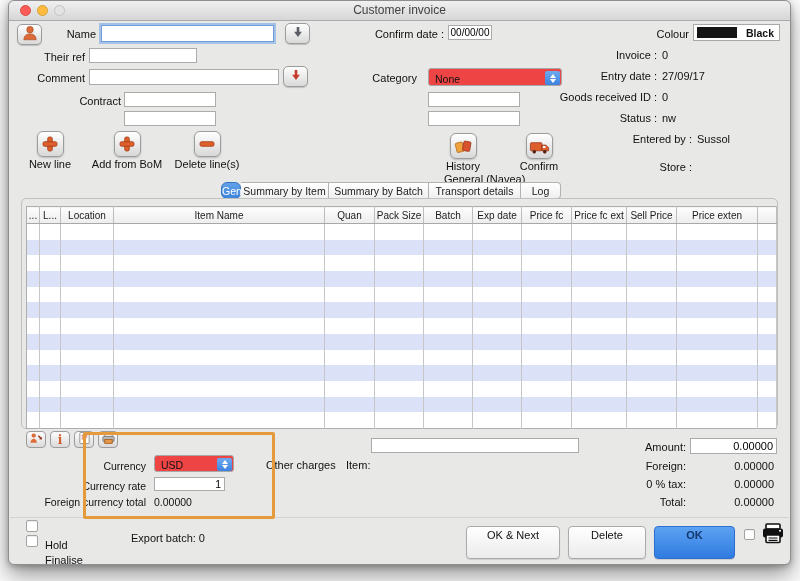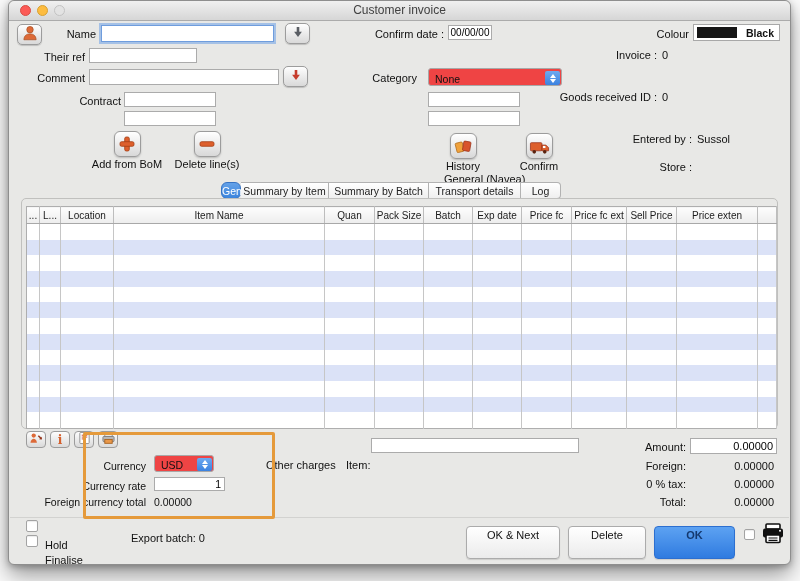--- a/index.html
+++ b/index.html
@@ -118,33 +118,50 @@
   <span class="lbl" style="left:628px;top:27px;width:52px;">Colour</span>
   <div class="colour-field">
     <span class="swatch"></span>
     <span class="colour-text">Black</span>
   </div>
 
   <div class="info-row wA" style="top:48px;">
     <span class="ilabel">Invoice :</span>
     <span class="ivalue">0</span>
   </div>
+  <div class="info-row wA" style="top:69px;">
+    <span class="ilabel">Entry date :</span>
+    <span class="ivalue">27/09/17</span>
+  </div>
   <div class="info-row wA" style="top:90px;">
     <span class="ilabel">Goods received ID :</span>
     <span class="ivalue">0</span>
   </div>
+  <div class="info-row wA" style="top:111px;">
+    <span class="ilabel">Status :</span>
+    <span class="ivalue">nw</span>
+  </div>
   <div class="info-row wB" style="top:132px;">
     <span class="ilabel">Entered by :</span>
     <span class="ivalue">Sussol</span>
   </div>
   <div class="info-row wB" style="top:160px;flex-direction:column;">
     <span class="ilabel">Store :</span>
     <span class="ivalue">General (Navea)</span>
   </div>
 
+  <div class="toolbtn" style="left:12px;top:130px;width:58px;">
+    <span class="ibox">
+      <svg width="18" height="18" viewBox="0 0 18 18">
+          <rect x="6.7" y="2" width="4.6" height="14" rx="1.6" fill="#dd5f2c" stroke="#a33d14" stroke-width="0.8"></rect>
+          <rect x="2" y="6.7" width="14" height="4.6" rx="1.6" fill="#dd5f2c" stroke="#a33d14" stroke-width="0.8"></rect>
+        </svg>
+    </span>
+    <span class="tlabel">New line</span>
+  </div>
   <div class="toolbtn" style="left:80px;top:130px;width:76px;">
     <span class="ibox">
       <svg width="18" height="18" viewBox="0 0 18 18">
           <rect x="6.7" y="2" width="4.6" height="14" rx="1.6" fill="#dd5f2c" stroke="#a33d14" stroke-width="0.8"></rect>
           <rect x="2" y="6.7" width="14" height="4.6" rx="1.6" fill="#dd5f2c" stroke="#a33d14" stroke-width="0.8"></rect>
         </svg>
     </span>
     <span class="tlabel">Add from BoM</span>
   </div>
   <div class="toolbtn" style="left:162px;top:130px;width:72px;">
@@ -450,21 +467,21 @@
           <rect x="4" y="1.5" width="8" height="3.5" fill="#ededed" stroke="#8e8e8e"></rect>
           <rect x="2" y="4.8" width="12" height="5.6" rx="1" fill="#b9b9b9" stroke="#7e7e7e"></rect>
           <rect x="4" y="8" width="8" height="4.2" fill="#e9984a" stroke="#a86424"></rect>
         </svg>
     </span>
   </div>
 
   <div class="orange-box"></div>
 
   <span class="lbl small" style="left:57px;top:459px;width:80px;">Currency</span>
-  <div class="select" style="left:145px;top:454px;width:60px;height:17px;">
+  <div class="select" style="left:145px;top:454px;width:80px;height:17px;">
     <span>USD</span>
     <span class="stepper">
         <span class="arr-up"></span>
         <span class="arr-dn"></span>
       </span>
   </div>
   <span class="lbl small" style="left:57px;top:479px;width:80px;">Currency rate</span>
   <input class="tinput num" style="left: 145px; top: 476px; width: 71px; height: 14px; font-size: 10.5px;" value="1">
   <span class="lbl small" style="left:27px;top:495px;width:110px;">Foreign currency total</span>
   <span class="val small" style="left:145px;top:495px;font-size:10.5px;">0.00000</span>

